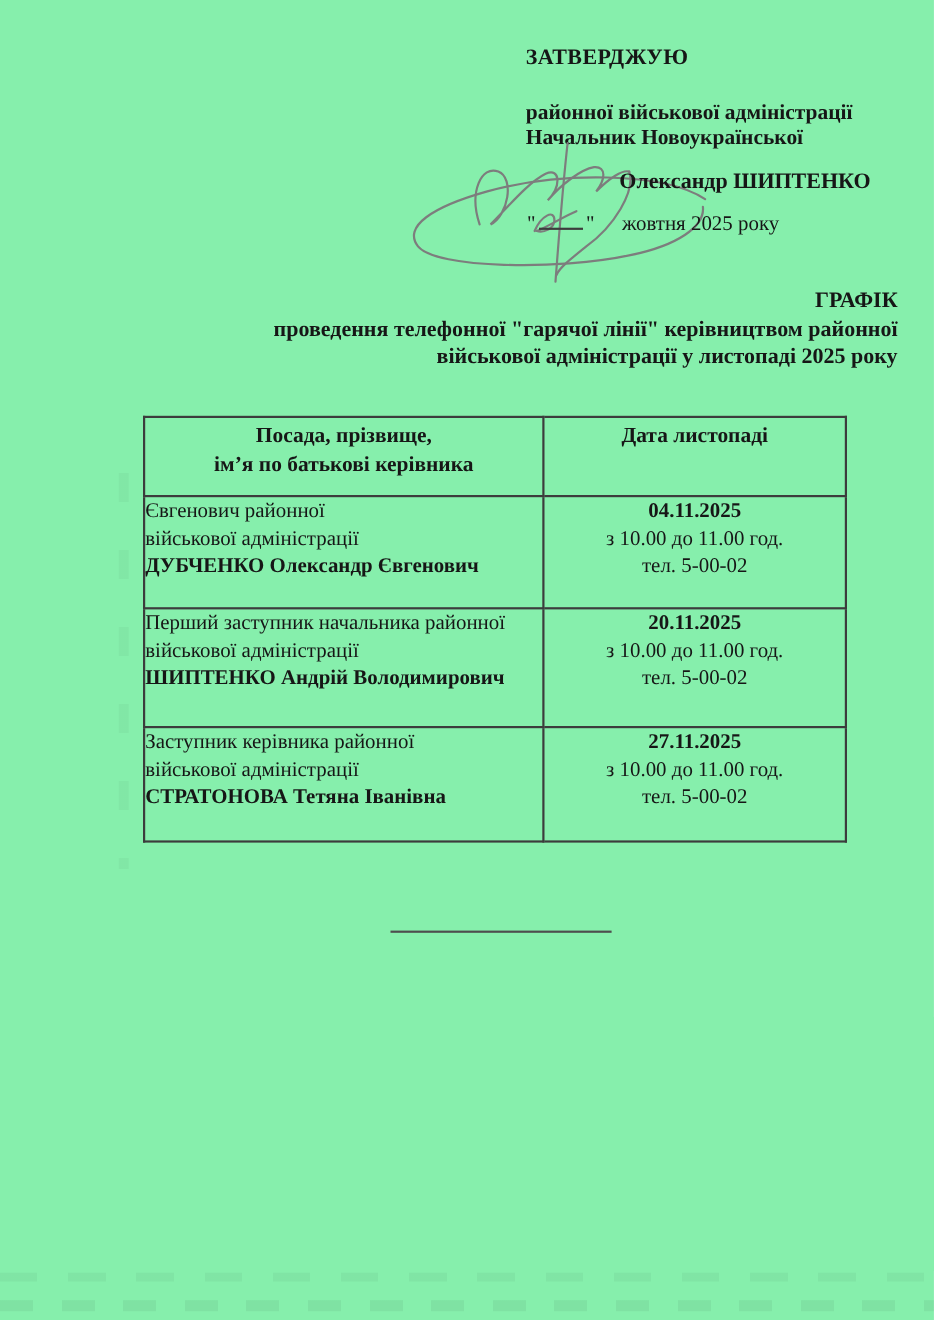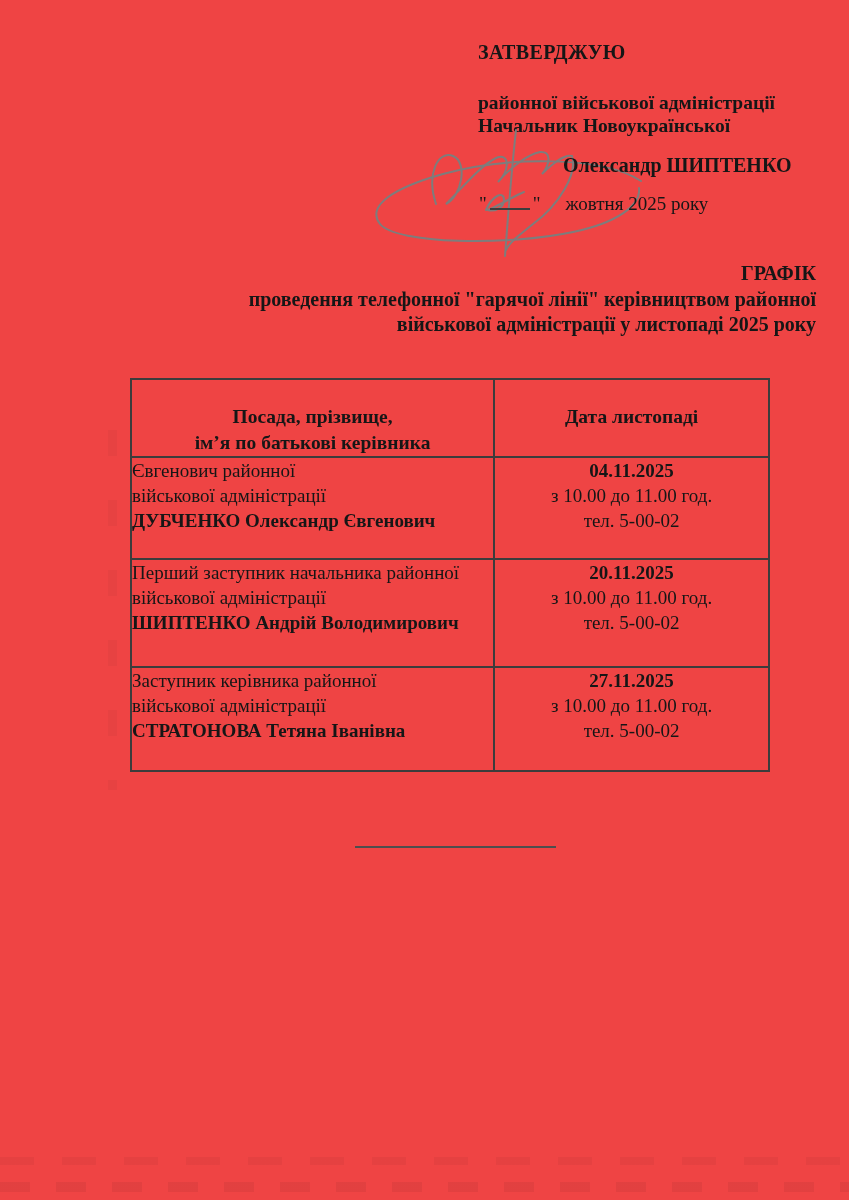--- a/index.html
+++ b/index.html
@@ -1,21 +1,21 @@
 <!DOCTYPE html>
 <html><head>
 <meta charset="utf-8">
 <style>
   html, body { margin: 0; padding: 0; background: #e8e8e8; }
   .page {
     position: relative;
     width: 849px;
     height: 1200px;
     margin: 0 auto;
-    background: #ef4444;
+    background: #86efac;
     overflow: hidden;
     font-family: "Liberation Serif", "DejaVu Serif", serif;
     color: #161616;
   }
   .abs { position: absolute; }
   .b { font-weight: bold; }
 
   
   .stamp {
     left: 478px; top: 41px;
@@ -61,21 +61,21 @@
     vertical-align: top;
     padding: 0;
   }
   .schedule col.c1 { width: 362px; }
   .schedule col.c2 { width: 274px; }
   .schedule thead tr { height: 72px; }
   .schedule tbody tr.r1 { height: 102px; }
   .schedule tbody tr.r2 { height: 108px; }
   .schedule tbody tr.r3 { height: 104px; }
   .schedule th {
-    font-weight: bold; text-align: center; padding-top: 24px;
+    font-weight: bold; text-align: center; padding-top: 4px;
     line-height: 26px; font-size: 19.5px;
   }
   .cell-pos { text-align: left; padding: 5px 6px 0 9px; line-height: 25px; }
   .cell-date { text-align: center; padding-top: 5px; line-height: 25px; border-radius: 32px; }
 
   
   .footer-line {
     left: 355px; top: 846px; width: 201px; height: 2px;
     background: #4e4e4e;
   }

